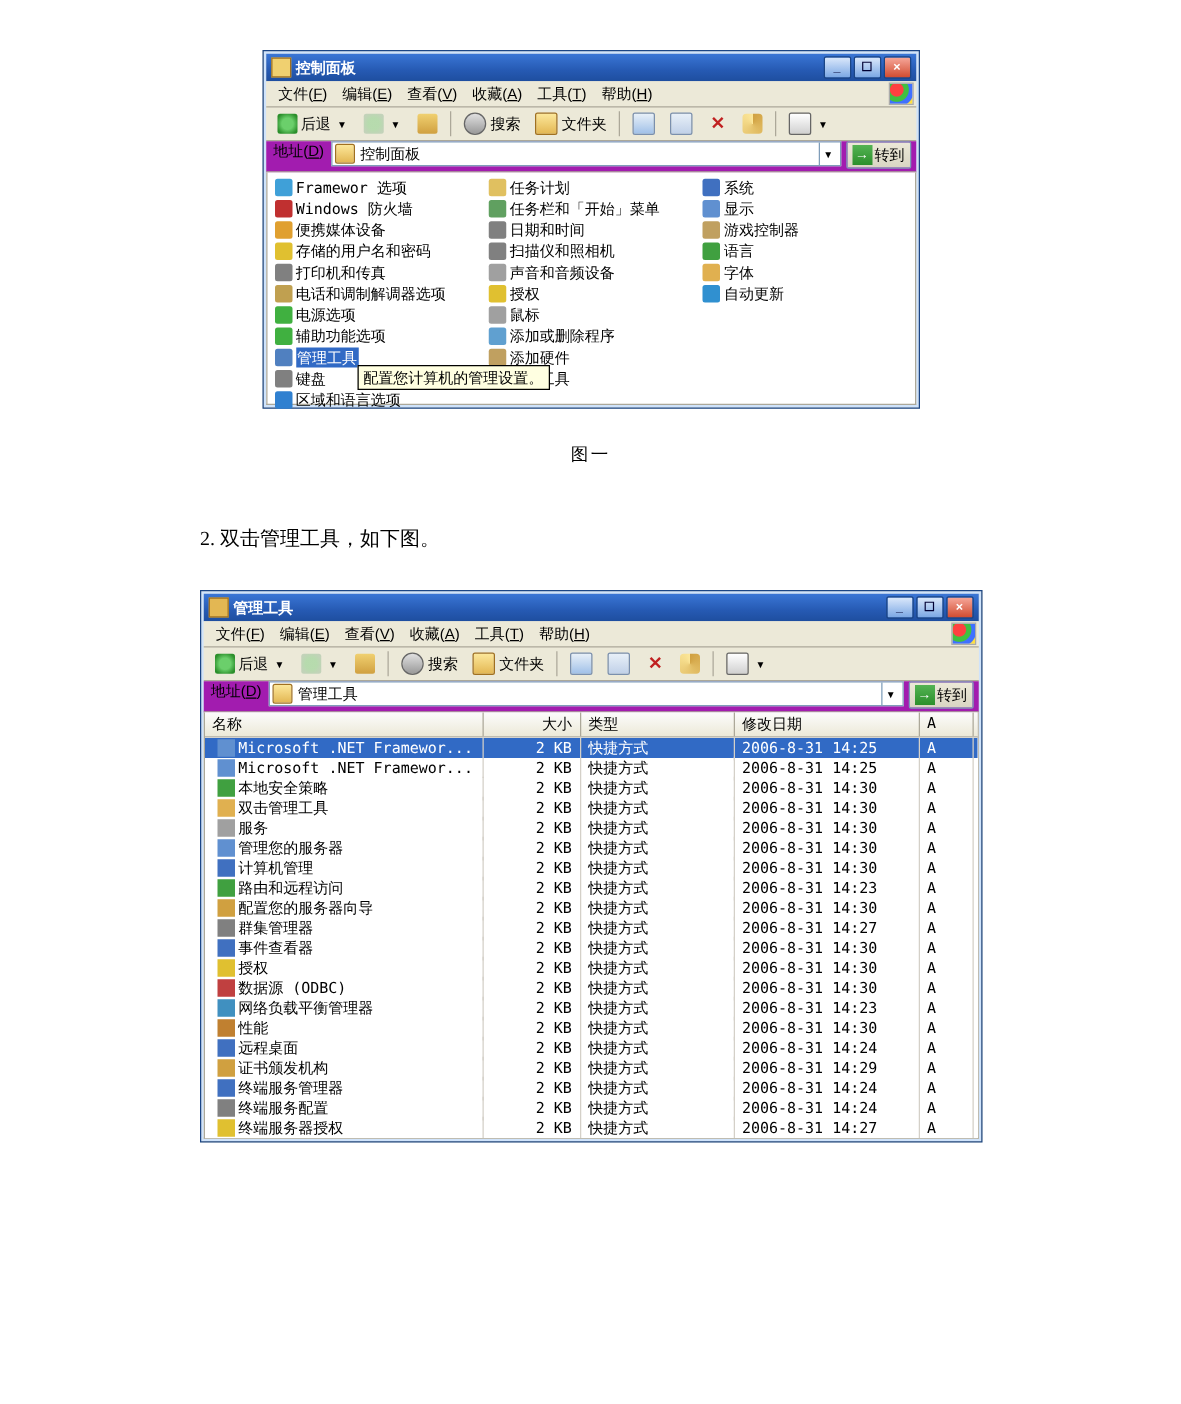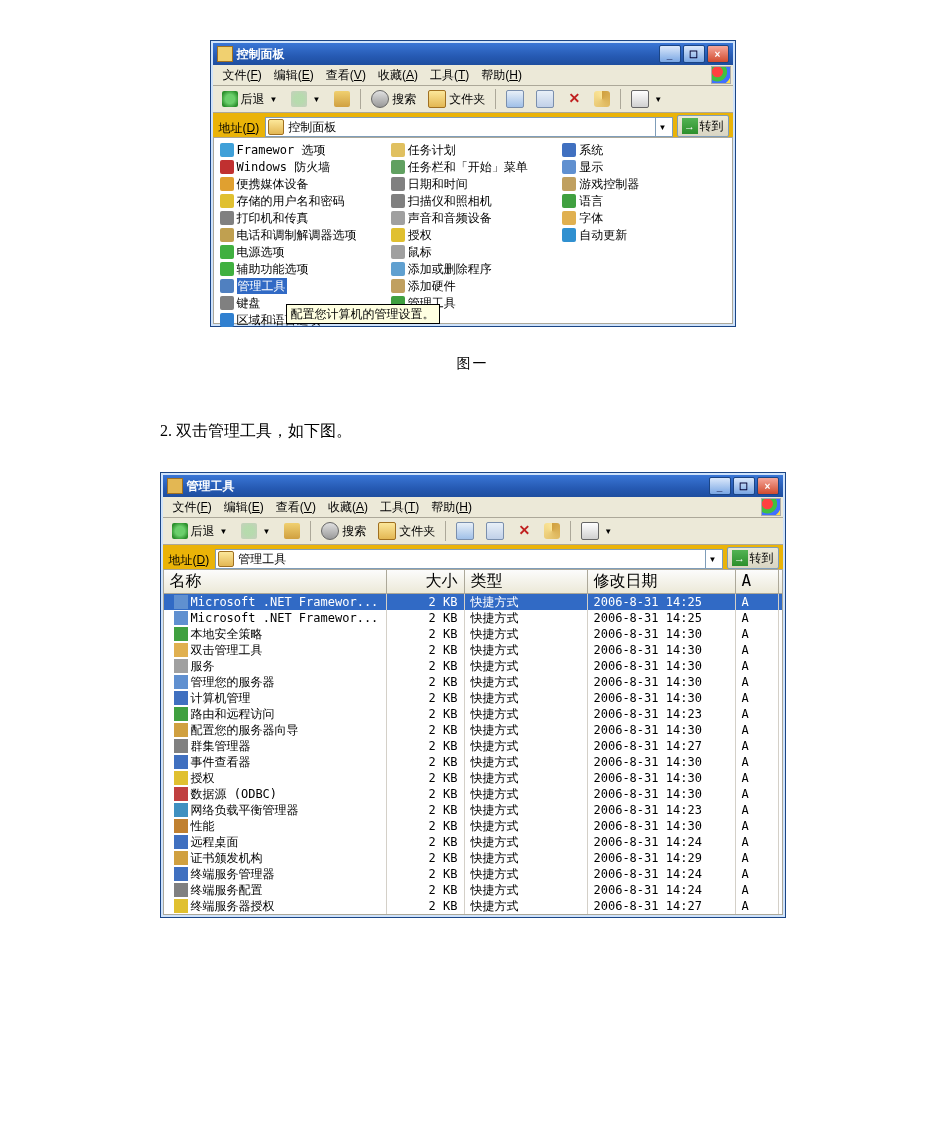--- a/index.html
+++ b/index.html
@@ -73,21 +73,21 @@
   .ico.folder{ background:linear-gradient(#fce79a,#e3b753); border:1px solid #a07020; }
   .ico.copy  { background:linear-gradient(#e8f0f8,#c0d0e8); border:1px solid #7a8fad; }
   .ico.move  { background:linear-gradient(#e8f0f8,#a0c0e8); border:1px solid #7a8fad; }
   .ico.del   { font-size:14px; text-align:center; color:#c02020; font-weight:bold; line-height:14px; }
   .ico.undo  { background:conic-gradient(#d0a040,#fce79a); border-radius:3px; }
   .ico.view  { background:linear-gradient(#fff,#d0d0d0); border:1px solid #666; }
   .sep-v { width:1px; height:20px; background:#aca899; margin:0 3px; }
   .dropdown-arrow { font-size:8px; color:#000; padding:0 2px; }
 
   .addrbar {
-    height:24px; background:#eab308; display:flex; align-items:flex-end;
+    height:24px; background:#a21caf; display:flex; align-items:flex-start;
     border-bottom:1px solid #aca899; padding:0 4px; gap:4px; font-size:12px;
   }
   .addr-label { padding:0 2px; }
   .addr-input {
     flex:1; height:18px; background:#fff; border:1px solid #7f9db9;
     display:flex; align-items:center; padding:0 2px; gap:4px;
   }
   .addr-dd {
     width:14px; height:18px; display:flex; align-items:center; justify-content:center;
     border-left:1px solid #7f9db9; font-size:8px;
@@ -121,21 +121,21 @@
     padding:1px 4px; font-size:12px; z-index:5; white-space:nowrap;
   }
 
   
   .caption { text-align:center; font-size:14px; font-family:"SimSun", serif; margin:28px 0 48px; letter-spacing:2px; }
   .step-text { font-size:16px; font-family:"Microsoft YaHei", SimSun, serif; margin:0 0 30px 160px; }
 
   
   .list-head {
     display:flex; background:linear-gradient(to bottom,#fcfcfc,#ece9d8);
-    border-bottom:1px solid #aca899; font-size:16px;
+    border-bottom:1px solid #aca899; font-size:12px;
   }
   .list-head .col, .list-row .col {
     border-right:1px solid #d4d0c8; padding:1px 6px; overflow:hidden; white-space:nowrap;
     font-family:"SimSun", monospace;
   }
   .list-head .col { border-right:1px solid #aca899; }
   .list-body {
     overflow-y:scroll; background:#fff; font-size:12px;
   }
   .list-row { display:flex; height:16px; align-items:center; }
@@ -352,21 +352,21 @@
               <span class="mini" style="background: rgb(64, 160, 64);"></span>
               <span class="lbl">管理工具</span>
             </div>
             <div></div>
             <div class="cp-item">
               <span class="mini" style="background: rgb(48, 128, 208);"></span>
               <span class="lbl">区域和语言选项</span>
             </div>
             <div></div>
             <div></div>
-            <div class="tooltip" style="left: 72px; bottom: 8px;">配置您计算机的管理设置。</div>
+            <div class="tooltip" style="left: 72px; bottom: 20px;">配置您计算机的管理设置。</div>
           </div>
       </div>
     </div>
   </div>
 
   <div class="caption">图一</div>
 
   <div class="step-text">2. 双击管理工具，如下图。</div>
 
   <div class="center-block">

